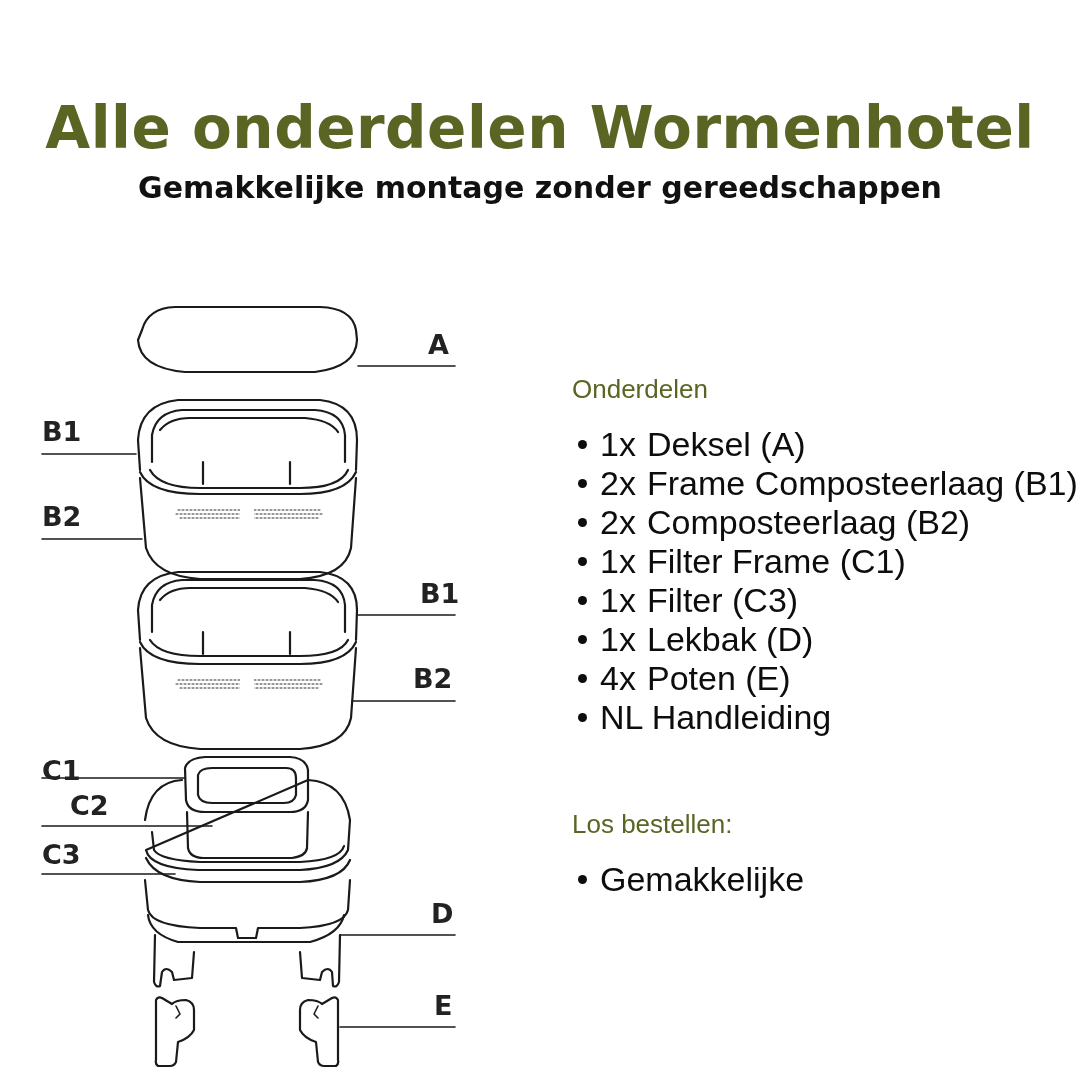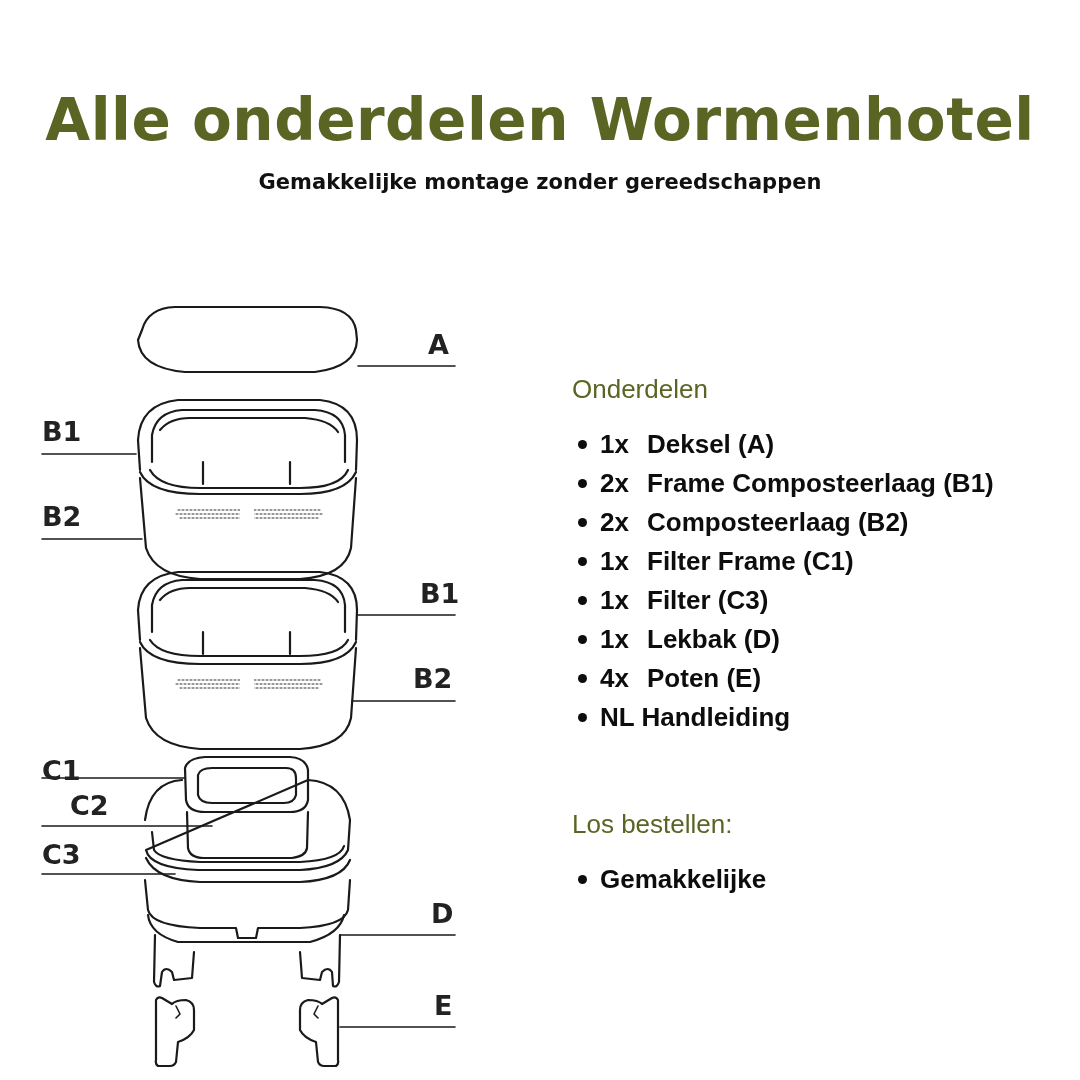--- a/index.html
+++ b/index.html
@@ -4,44 +4,44 @@
   <style>
     html, body { margin: 0; padding: 0; }
     body {
       width: 1080px; height: 1080px; background: #ffffff;
       position: relative; overflow: hidden;
       font-family: "DejaVu Sans", sans-serif; color: #0d0d0d;
     }
     .title {
       position: absolute; left: 0; right: 0; top: 78px;
       text-align: center; font-size: 58px; font-weight: bold;
-      color: #5a6524; letter-spacing: 0.5px; margin: 8px;
+      color: #5a6524; letter-spacing: 0.5px; margin: 16px;
     }
     .subtitle {
       position: absolute; left: 0; right: 0; top: 170px;
-      text-align: center; font-size: 21px; font-weight: bold;
+      text-align: center; font-size: 30px; font-weight: bold;
       color: #111; margin: 0;
     }
     .diagram {
       position: absolute; left: 0; top: 280px; width: 500px; height: 800px;
     }
     .diagram svg { width: 500px; height: 800px; display: block; }
     .part-label {
       position: absolute; font-family: "DejaVu Sans", sans-serif;
       font-weight: bold; font-size: 27px; color: #222; line-height: 1;
     }
     .panel { position: absolute; left: 572px; top: 374px; width: 490px; }
     .section-title {
       font-family: "Liberation Sans", sans-serif; font-weight: normal;
       font-size: 26px; color: #5a6524; margin: 0 0 20px 0;
     }
     ul.items { list-style: none; margin: 0; padding: 0; }
     ul.items li {
-      font-family: "Liberation Sans", sans-serif; font-weight: bold;
-      font-size: 26px; line-height: 39px; color: #0d0d0d;
+      font-family: "Liberation Sans", sans-serif; font-weight: normal;
+      font-size: 34px; line-height: 39px; color: #0d0d0d;
       display: flex; align-items: center; white-space: nowrap;
     }
     .bullet {
       width: 9px; height: 9px; border-radius: 50%; background: #0d0d0d;
       margin: 0 13px 0 6px; flex: 0 0 auto;
     }
     .qty { display: inline-block; min-width: 47px; }
     .section-2 { margin-top: 72px; }
   </style>
 </head>

